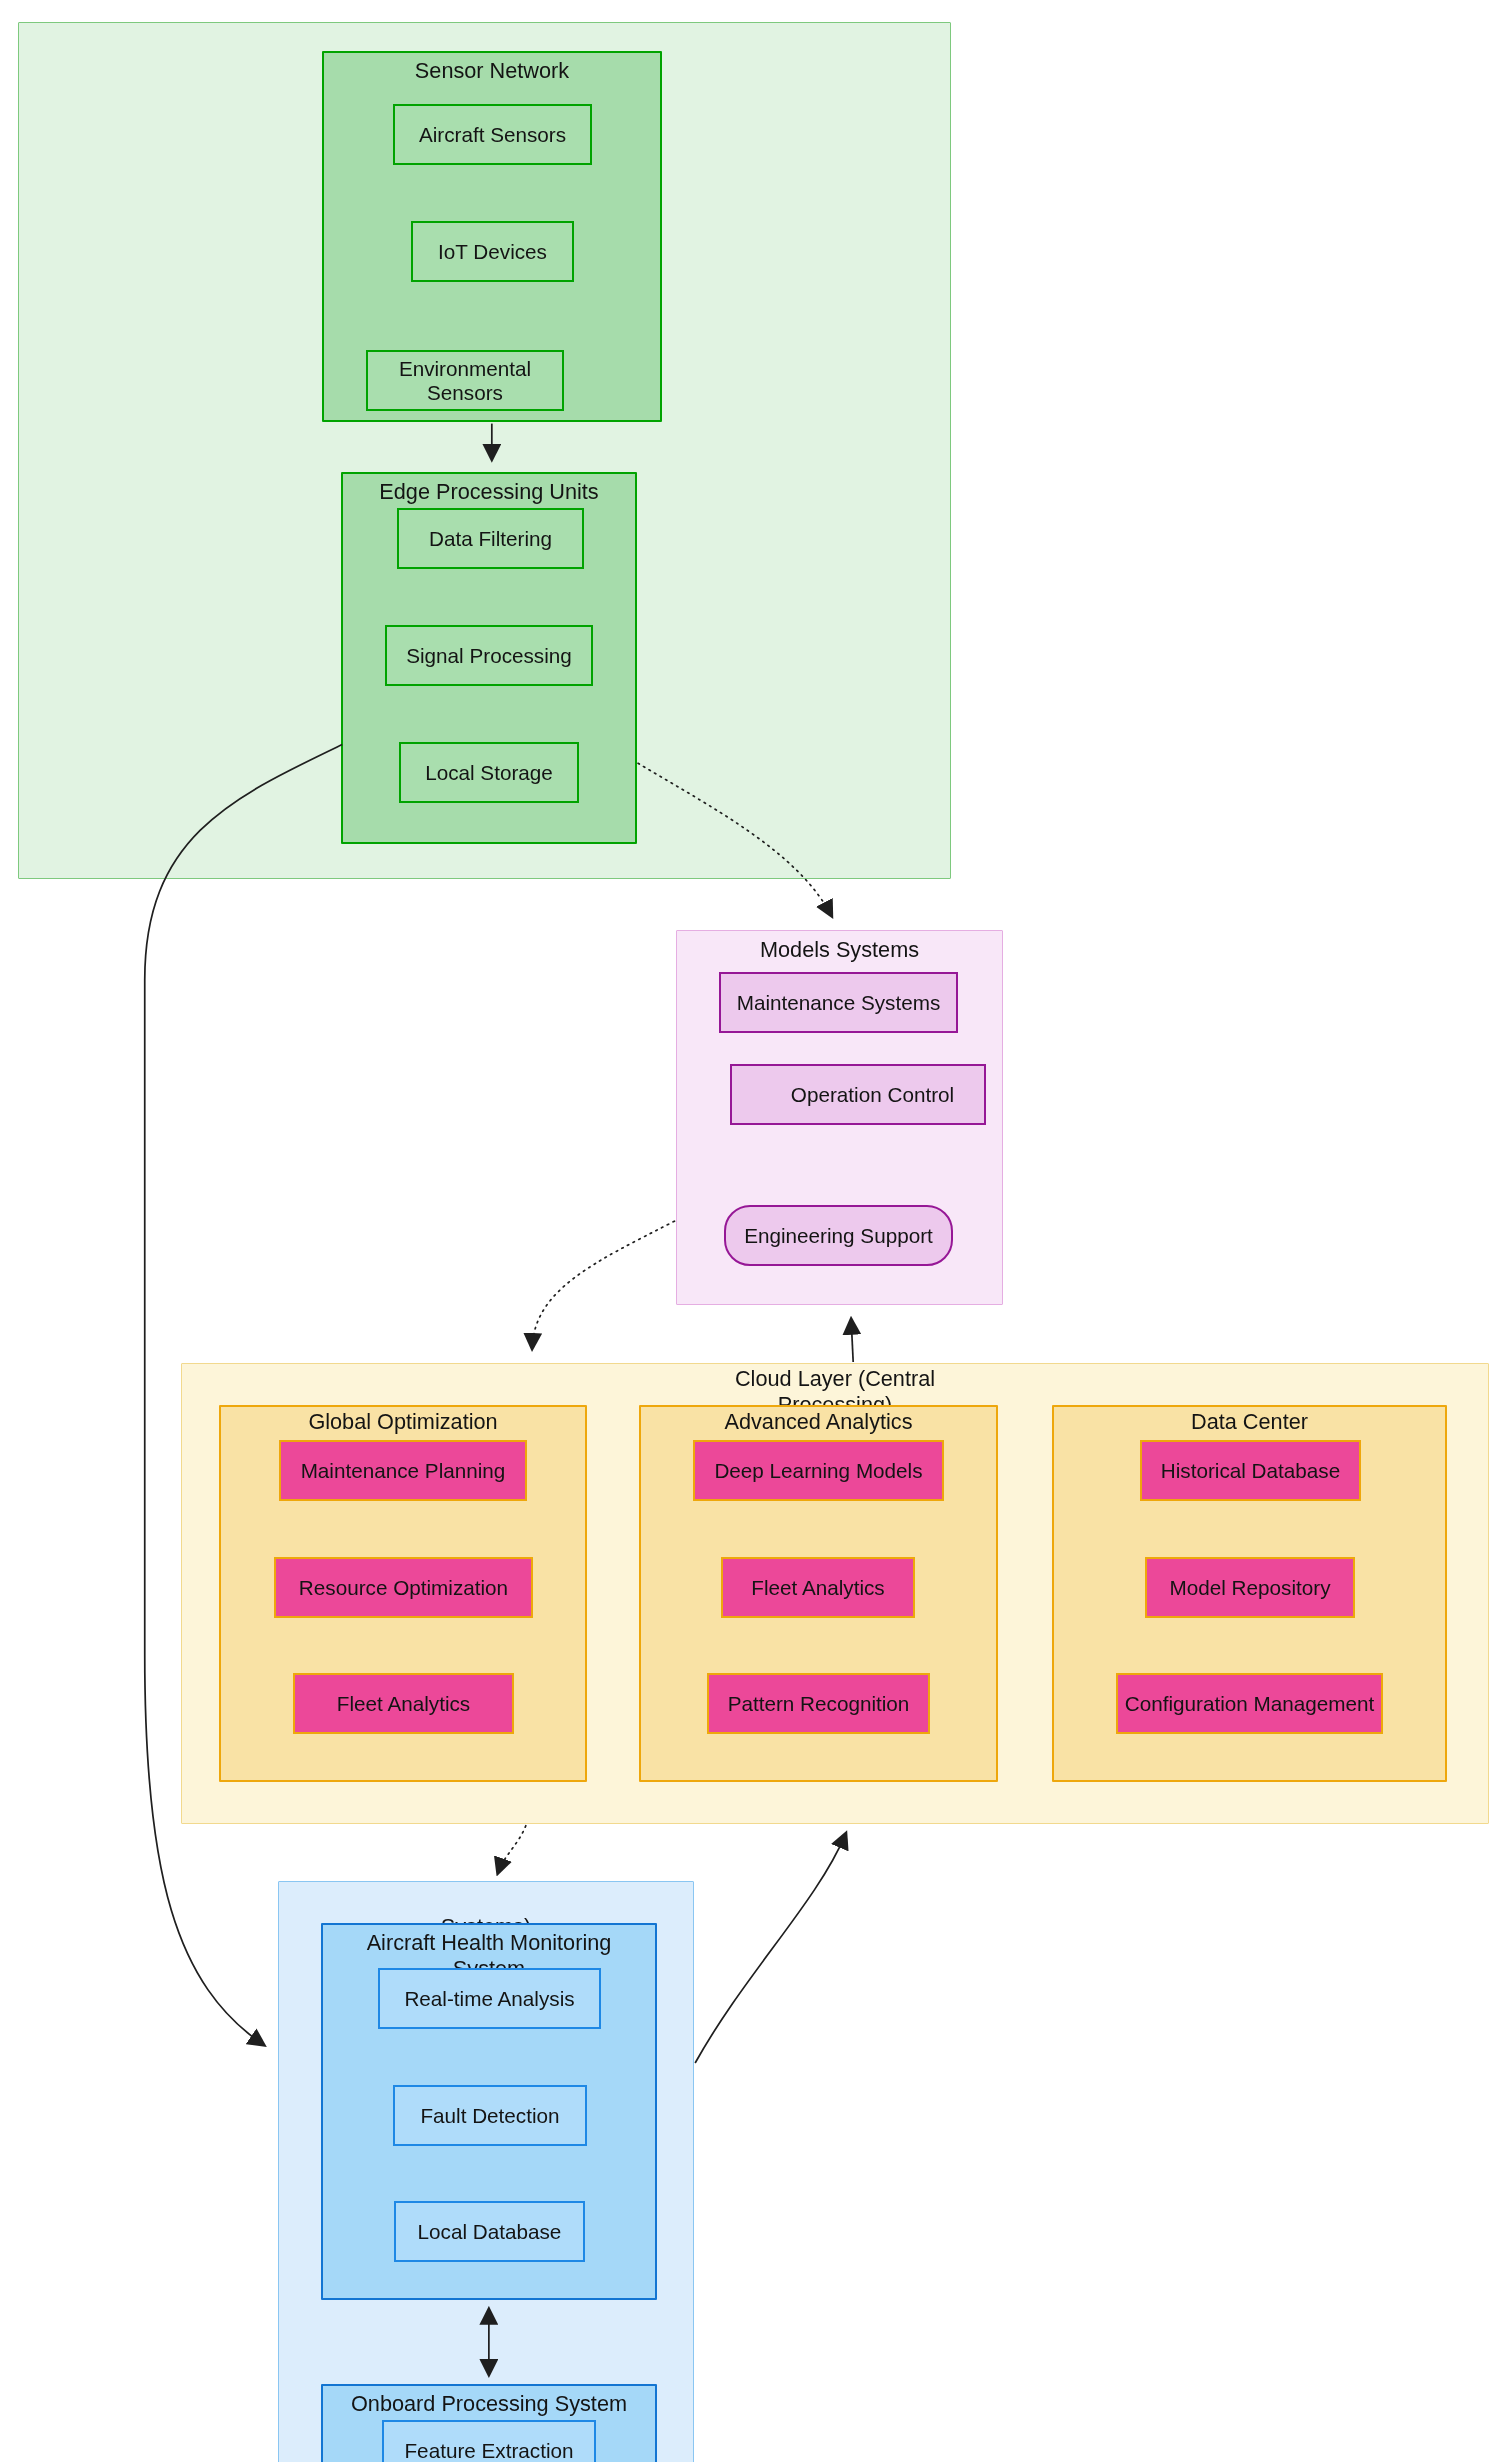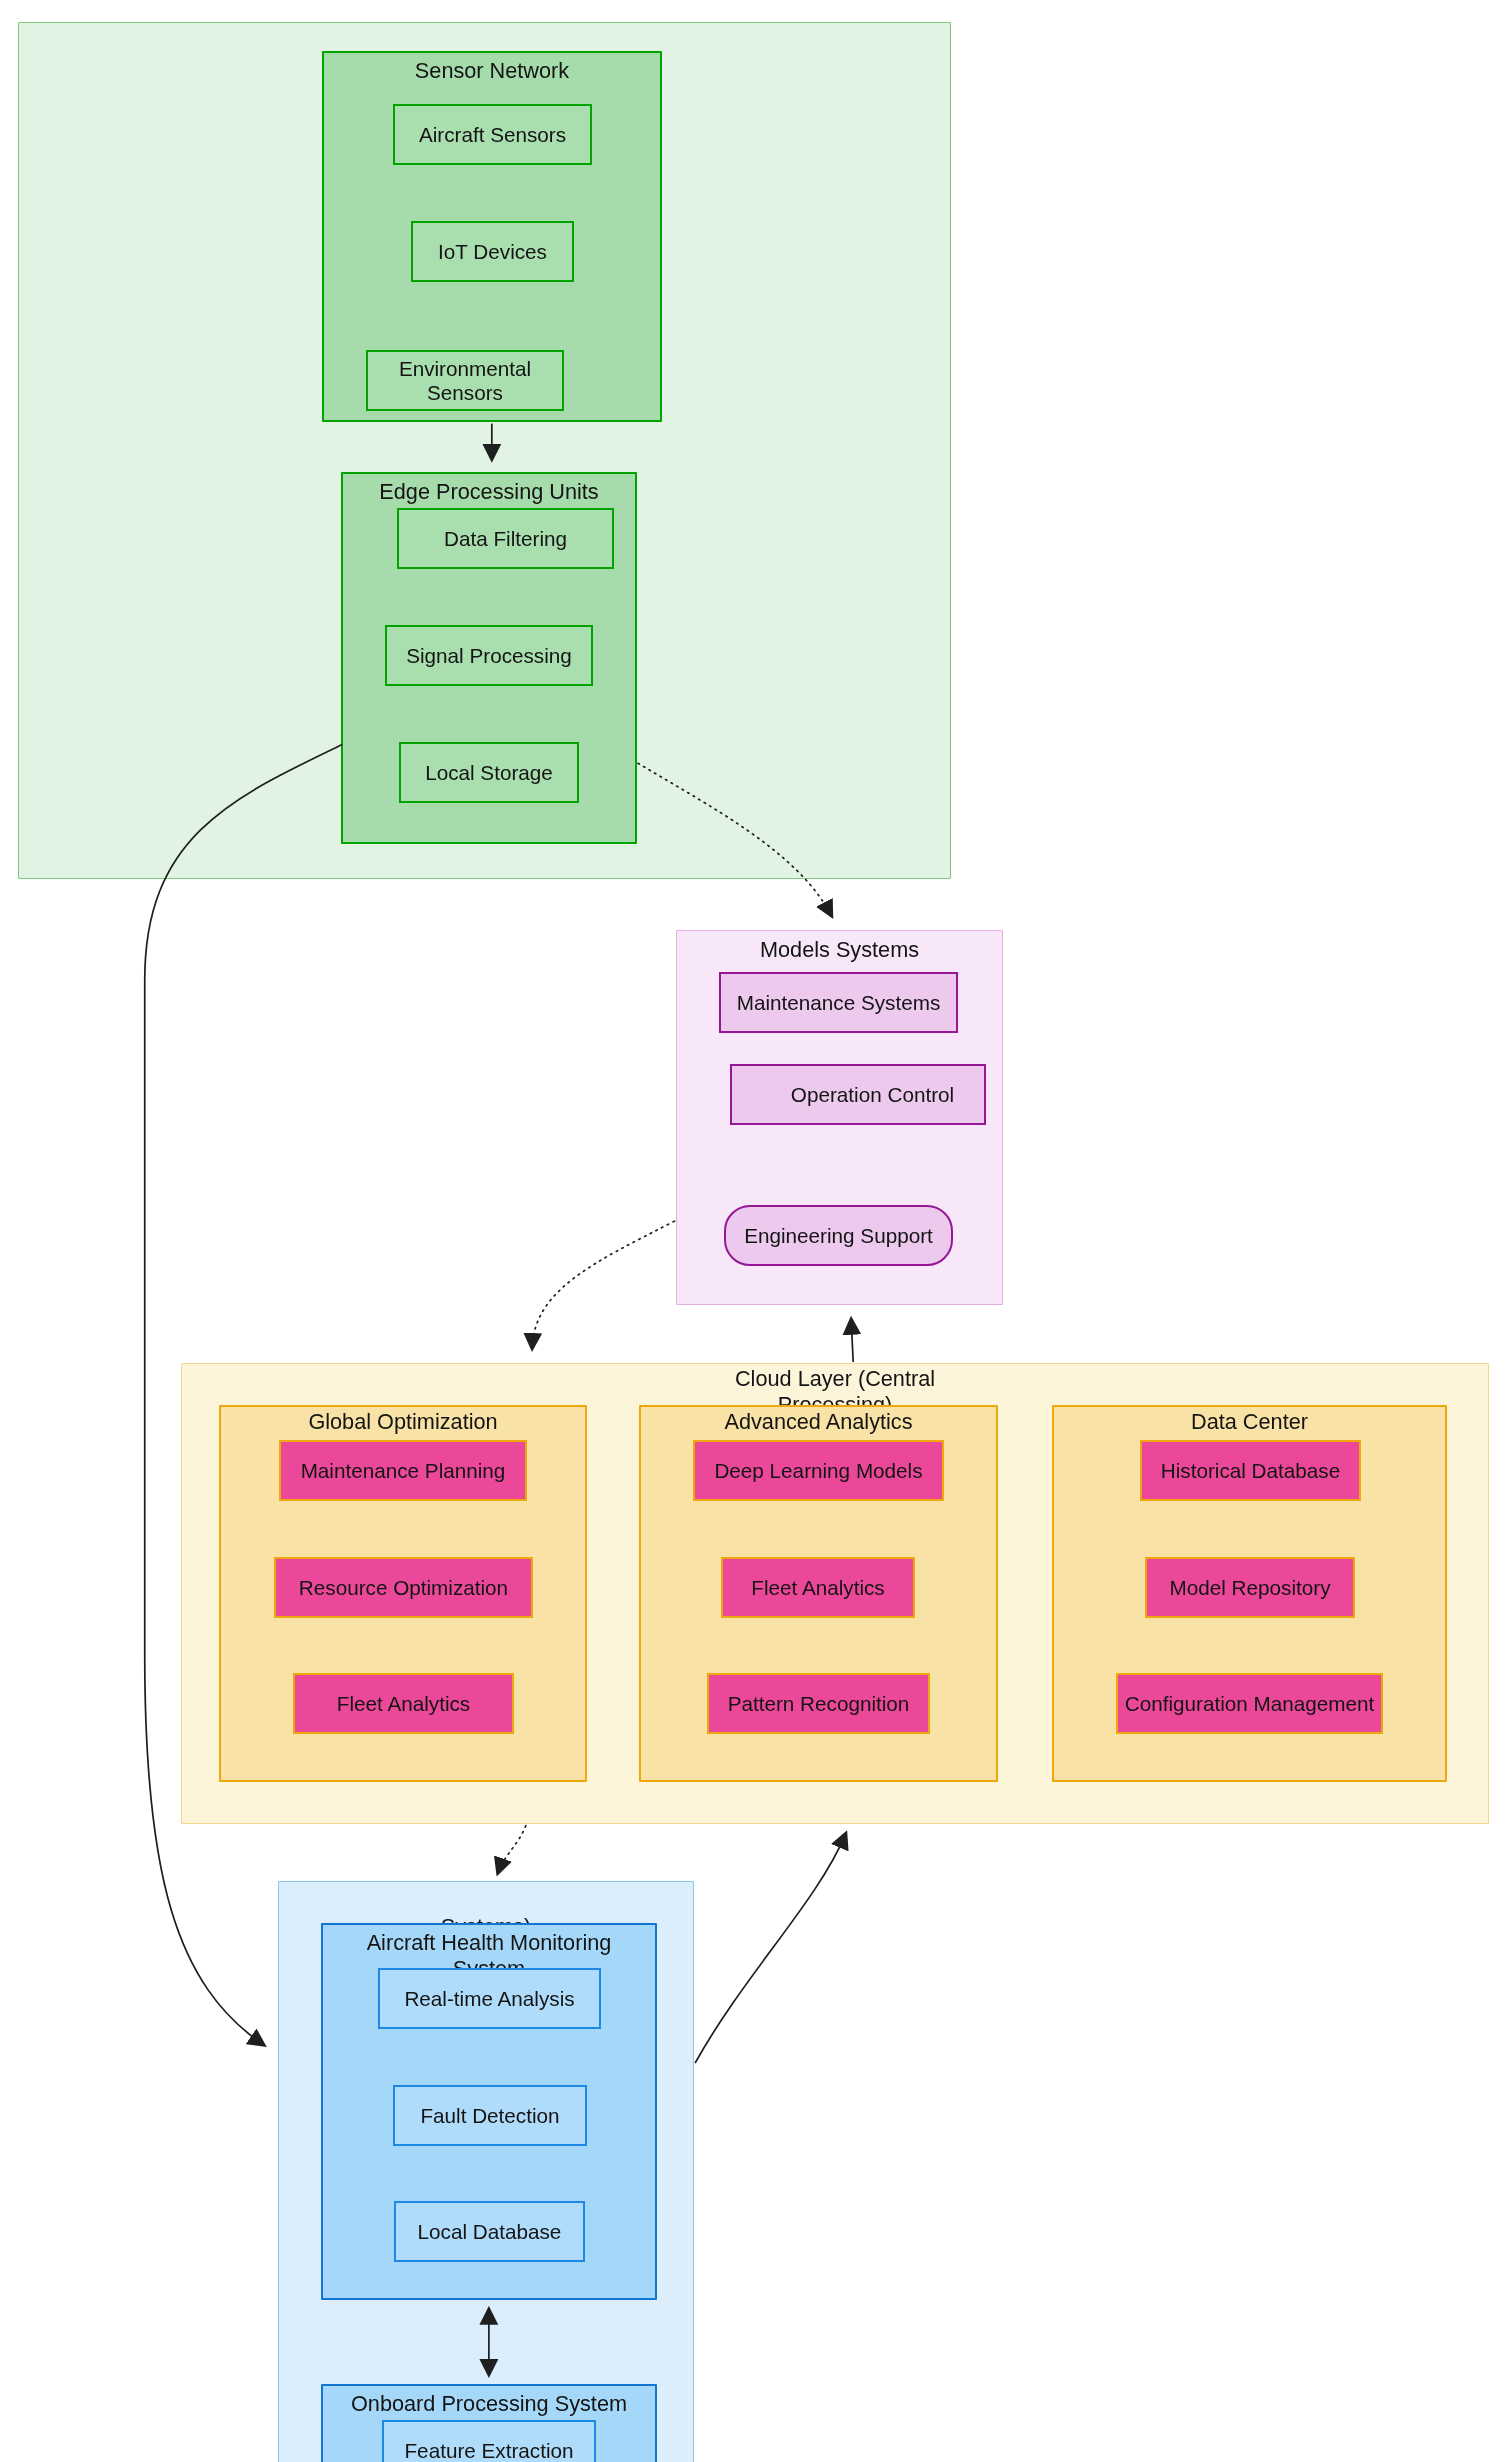--- a/index.html
+++ b/index.html
@@ -51,21 +51,21 @@
   </div>
   <div class="node n-green" style="left:411px; top:221px; width:163px; height:61px;">
     <span>IoT Devices</span>
   </div>
   <div class="node n-green" style="left:366px; top:350px; width:198px; height:61px;">
     <span>Environmental Sensors</span>
   </div>
 
   <div class="cluster c-green" style="left:341px; top:472px; width:296px; height:372px;"></div>
   <div class="ctitle" style="left:341px; top:479px; width:296px;">Edge Processing Units</div>
-  <div class="node n-green" style="left:397px; top:508px; width:217px; height:61px;align-items:center;">
+  <div class="node n-green" style="left:397px; top:508px; width:187px; height:61px;align-items:center;">
     <span>Data Filtering</span>
   </div>
   <div class="node n-green" style="left:385px; top:625px; width:208px; height:61px;">
     <span>Signal Processing</span>
   </div>
   <div class="node n-green" style="left:399px; top:742px; width:180px; height:61px;">
     <span>Local Storage</span>
   </div>
 
   <div class="cluster c-ground" style="left:676px; top:930px; width:327px; height:375px;"></div>

